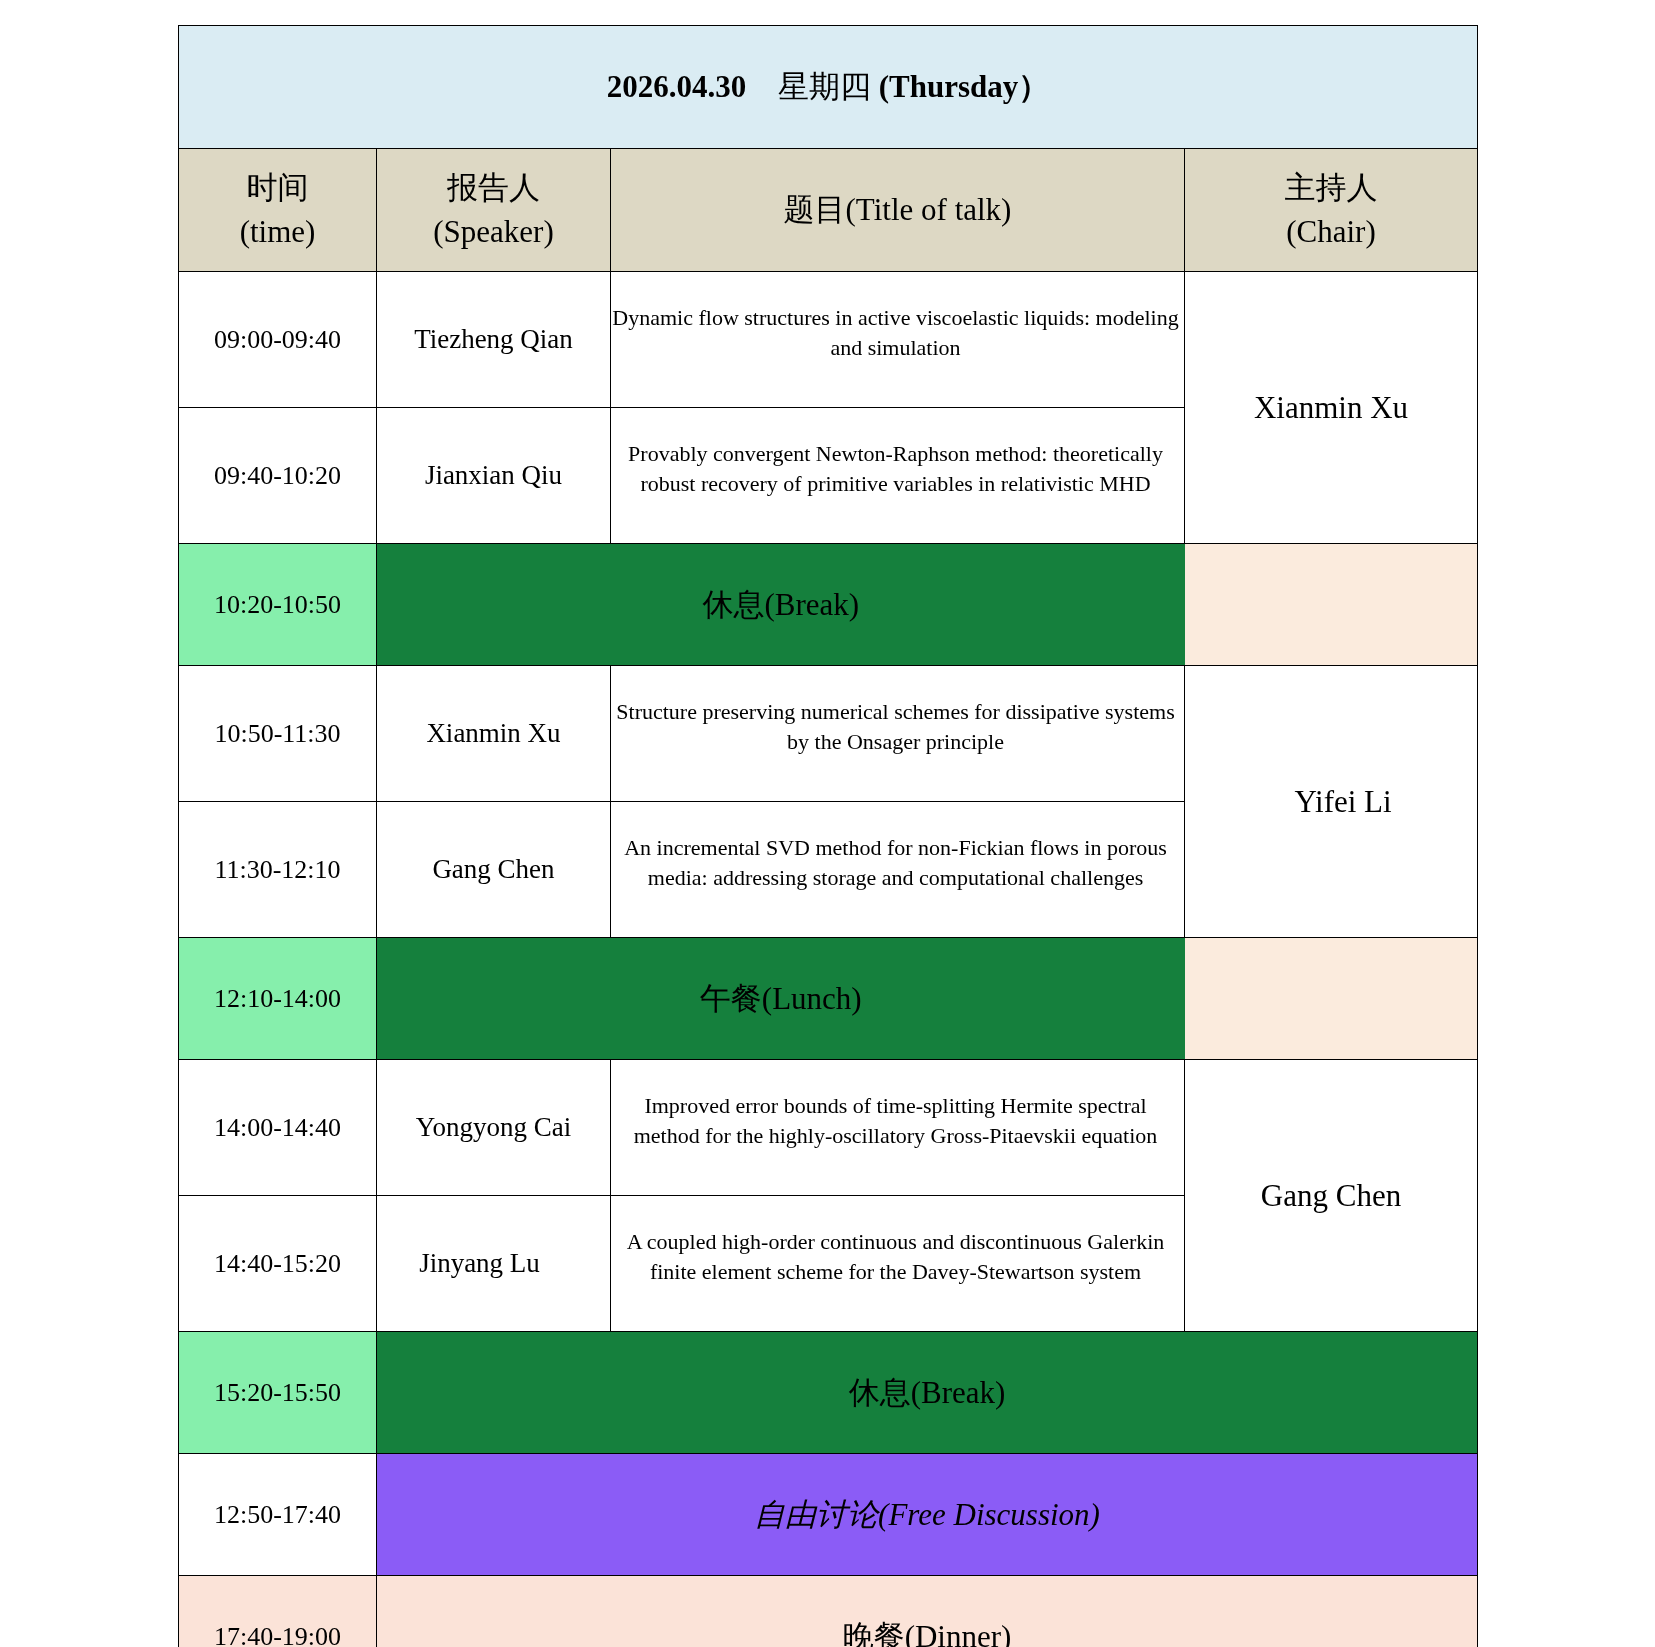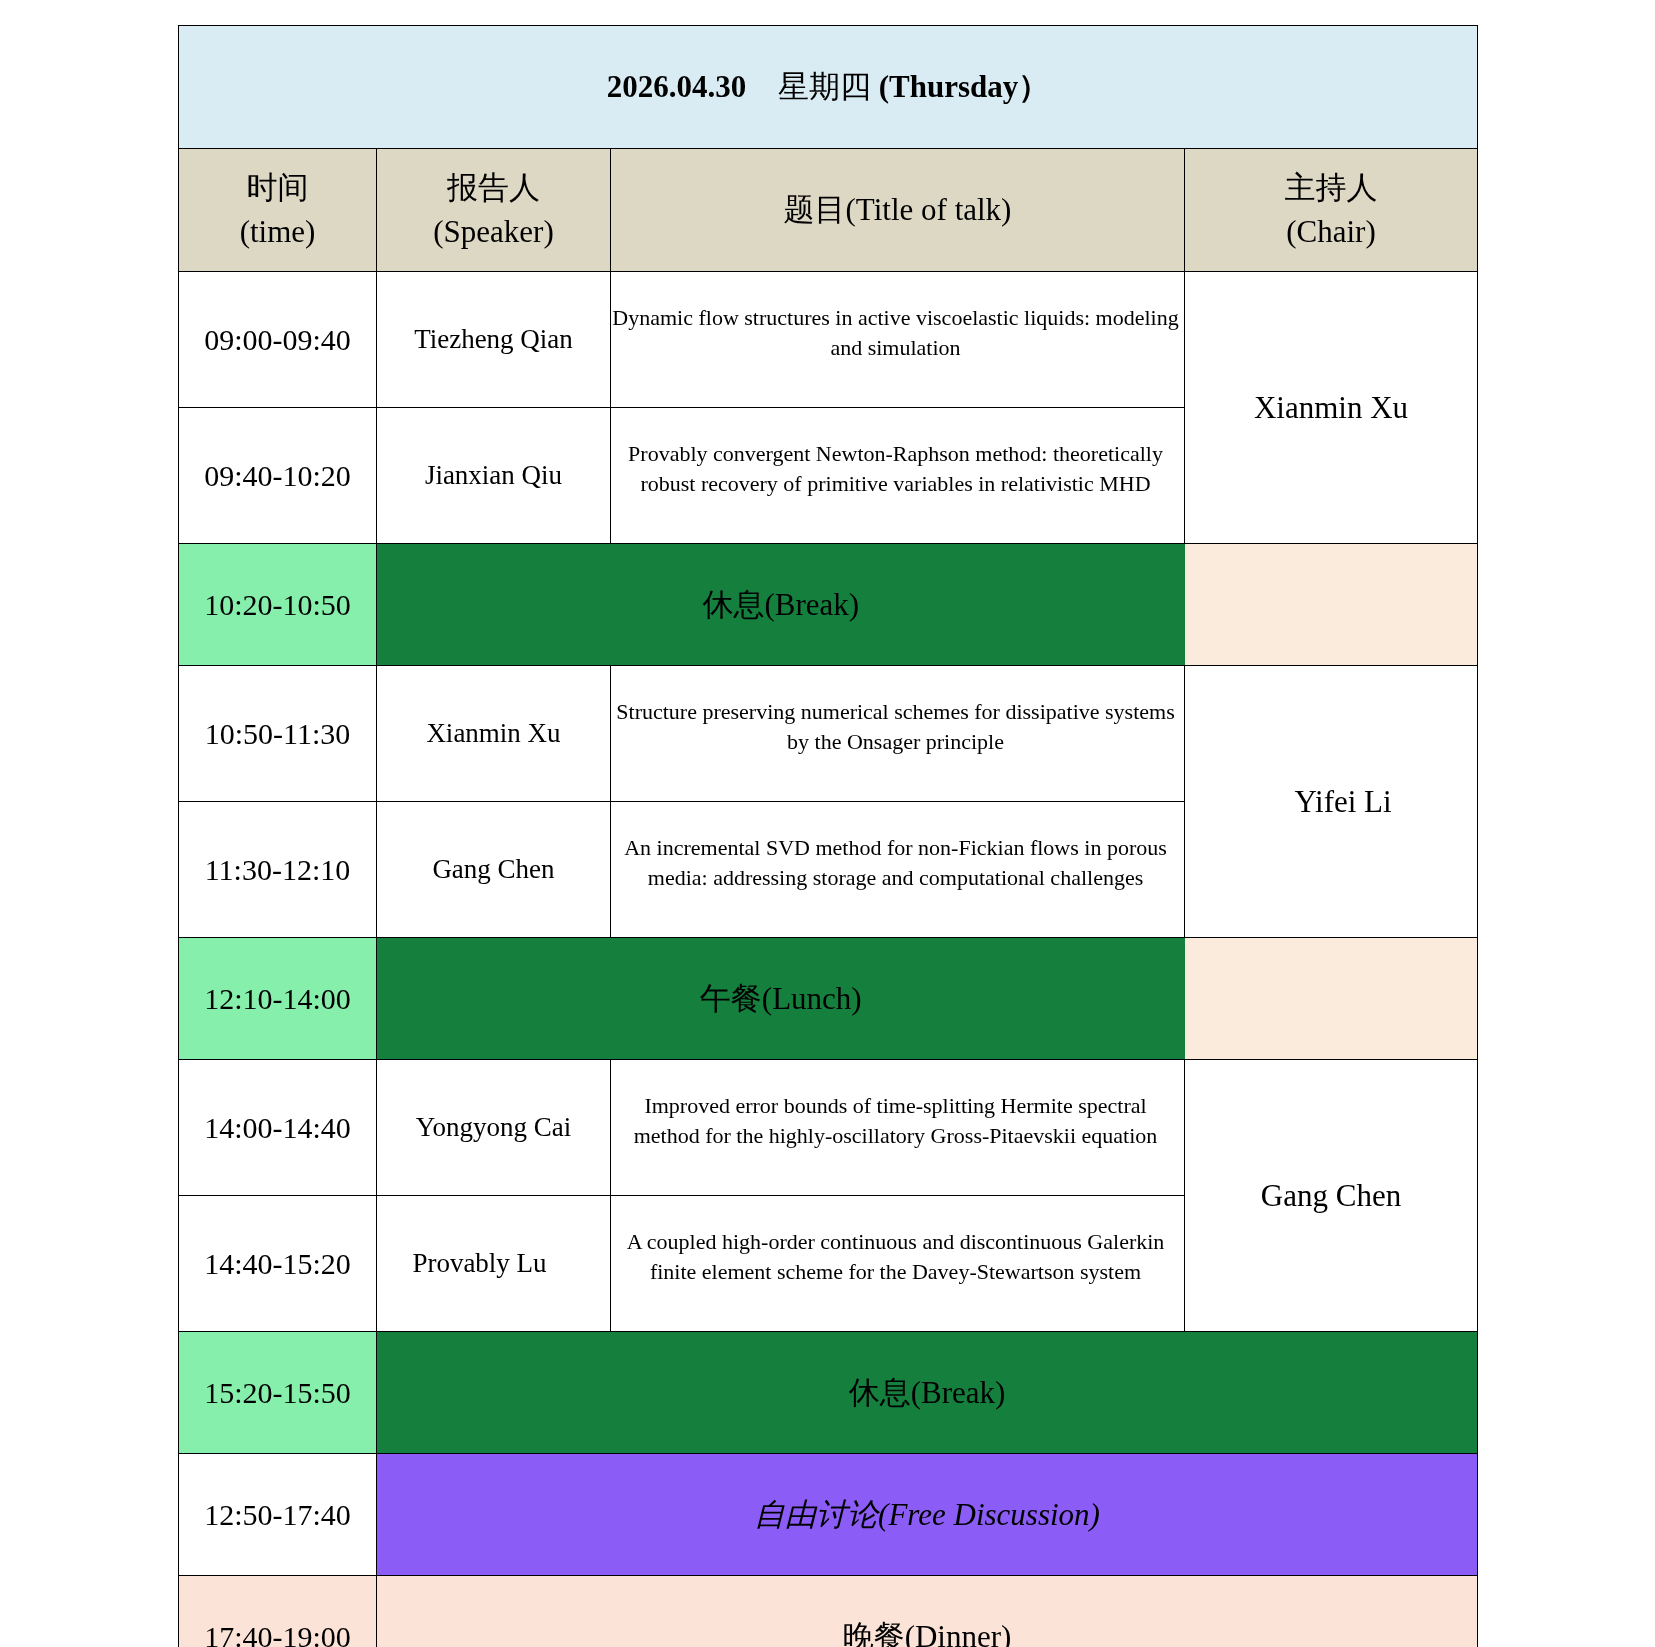--- a/index.html
+++ b/index.html
@@ -5,21 +5,21 @@
   html, body { margin: 0; padding: 0; background: #ffffff; }
   body { width: 1655px; height: 1647px; position: relative; overflow: hidden;
          font-family: "Liberation Serif", "DejaVu Serif", serif; color: #000; }
   .sched { position: absolute; left: 178px; top: 25px; width: 1299px;
            border-collapse: collapse; table-layout: fixed; }
   .sched td { border: 1.5px solid #000; padding: 0; vertical-align: middle; text-align: center; }
   .title-row td { height: 122px; background: #daecf3; font-weight: bold; font-size: 31px; }
   .title-row .cjk { font-weight: normal; margin-left: 24px; }
   .head-row td { height: 122px; background: #ddd8c4; font-size: 31px; line-height: 44px; }
   .body-row td { height: 121px; }
-  .time { font-size: 30px; }
+  .time { font-size: 26px; }
   .speaker { font-size: 27px; }
   .talk { text-align: center; font-size: 22px; line-height: 30px; padding: 0 4px 14px 0 !important; }
   .chair { font-size: 31px; }
   .break td.span { background: #15803d; margin-left: 40px; }
   .break td.time-cell { background: #86efac; }
   .break td.chair-pad { background: #fbebdd; }
   .break.no-top td { border-top: none; }
   .break-label { font-size: 31px; }
   .free td.span { background: #8b5cf6; font-style: italic; }
   .dinner td { background: #fbe3d8; }
@@ -103,21 +103,21 @@
 
     <tr class="body-row">
       <td class="time">14:00-14:40</td>
       <td class="speaker">Yongyong Cai</td>
       <td class="talk">Improved error bounds of time-splitting Hermite spectral method for the highly-oscillatory Gross-Pitaevskii equation</td>
       <td class="chair" rowspan="2">Gang Chen</td>
     </tr>
     <tr class="body-row">
       <td class="time">14:40-15:20</td>
       <td class="speaker">
-        <span class="shift-left">Provably Lu</span>
+        <span class="shift-left">Jinyang Lu</span>
       </td>
       <td class="talk">A coupled high-order continuous and discontinuous Galerkin finite element scheme for the Davey-Stewartson system</td>
     </tr>
 
     <tr class="body-row break">
       <td class="time time-cell">15:20-15:50</td>
       <td class="span break-label" colspan="3">休息(Break)</td>
     </tr>
 
     <tr class="body-row free">

